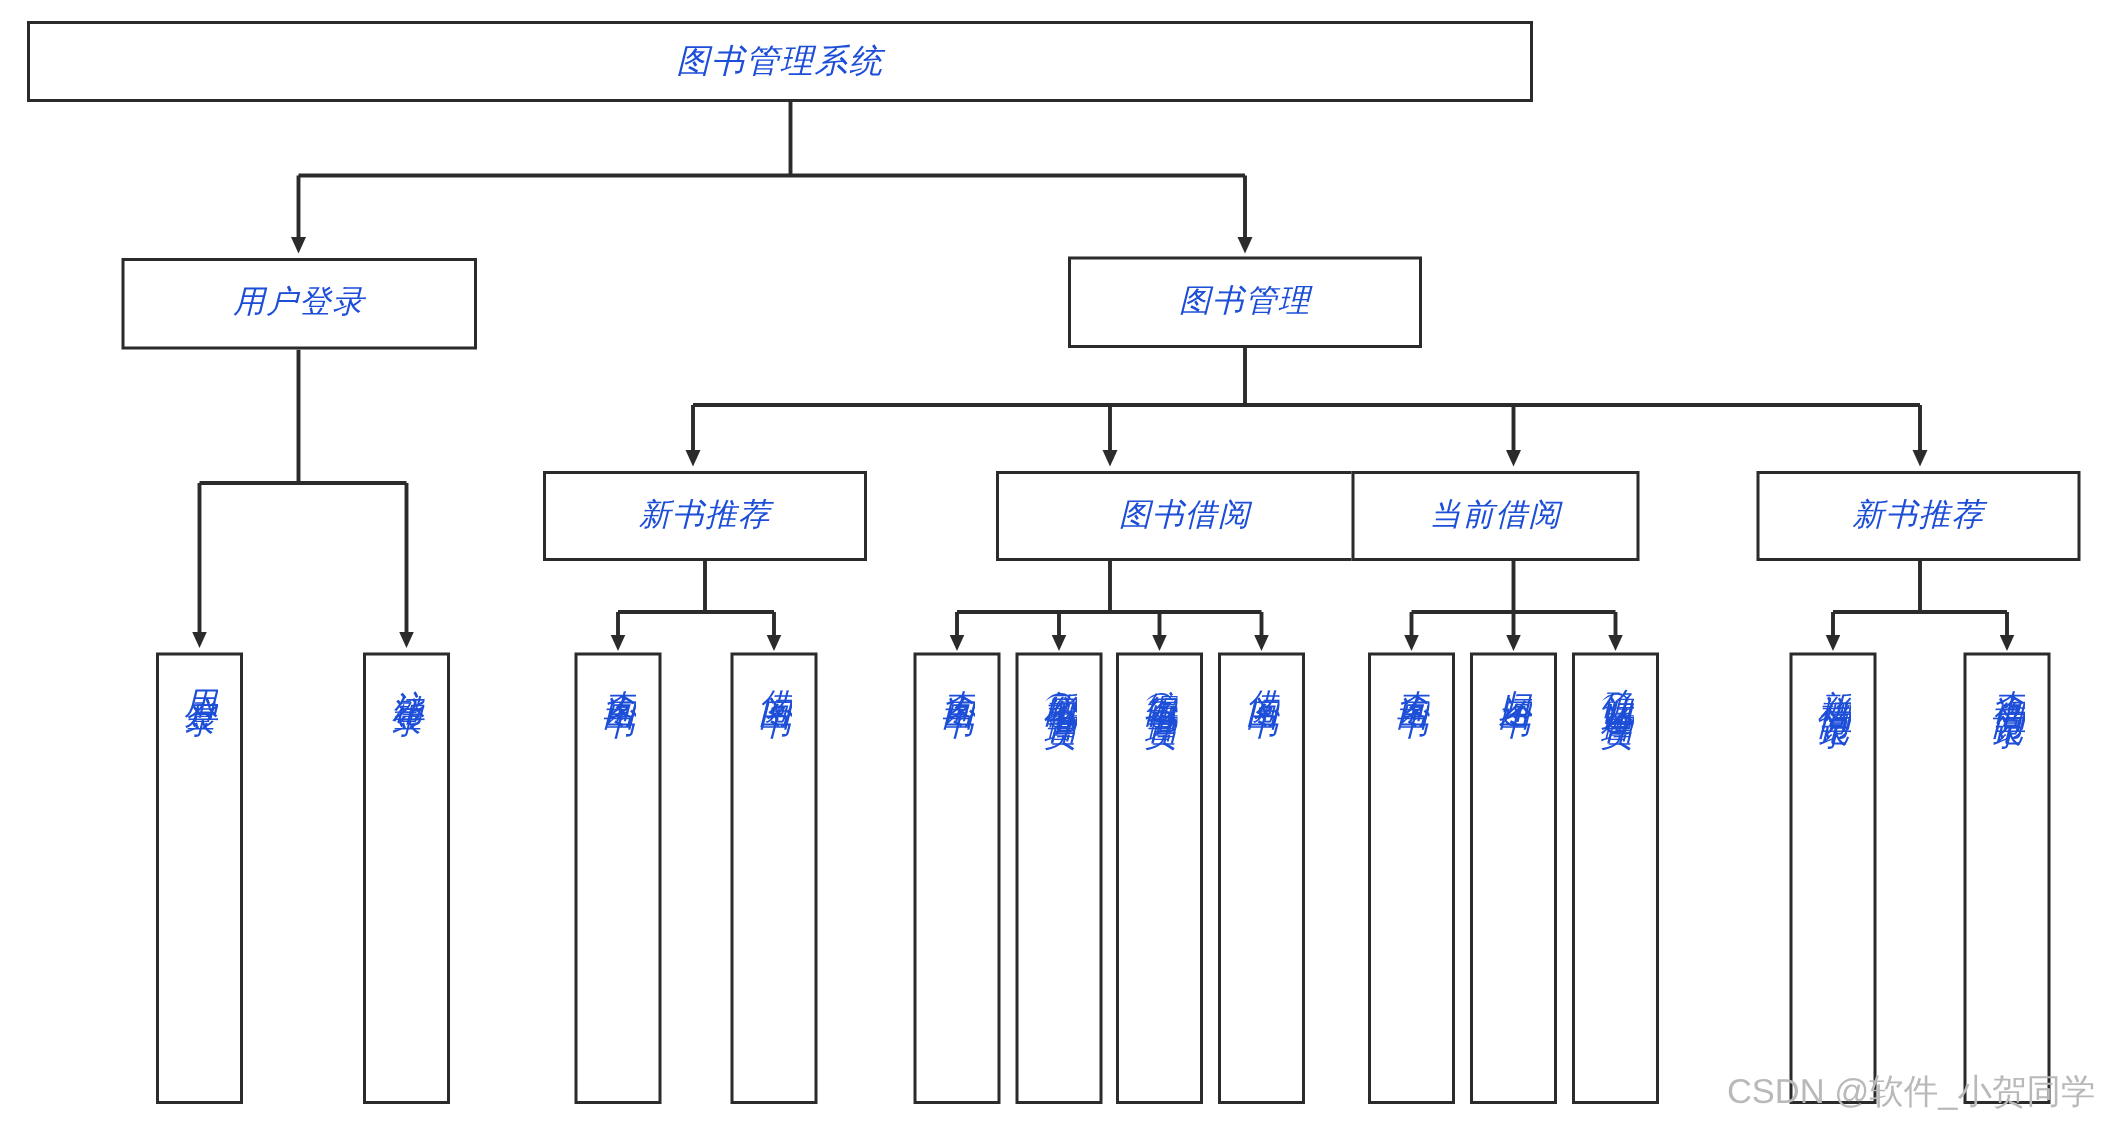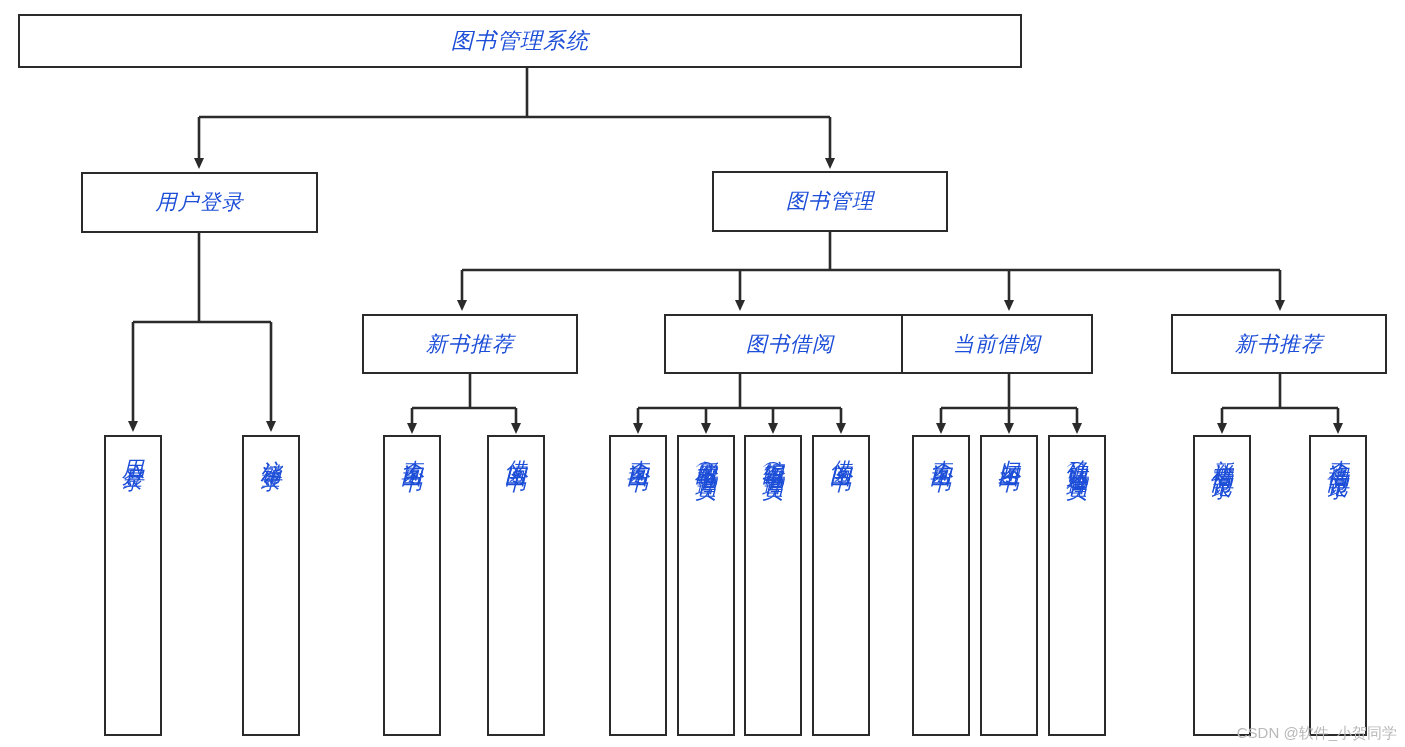--- a/index.html
+++ b/index.html
@@ -39,21 +39,21 @@
     line-height:1;
     white-space:nowrap;
     transform:translateZ(0);
   }
   .node.leaf.tall .label{letter-spacing:3px;}
 
   .watermark{
     position:absolute;
     right:8px;
     bottom:4px;
-    font-size:15px;
+    font-size:23px;
     color:#b9b9b9;
     white-space:nowrap;
     user-select:none;
   }
 </style>
 </head>
 <body>
 
 <div id="stage">
 

